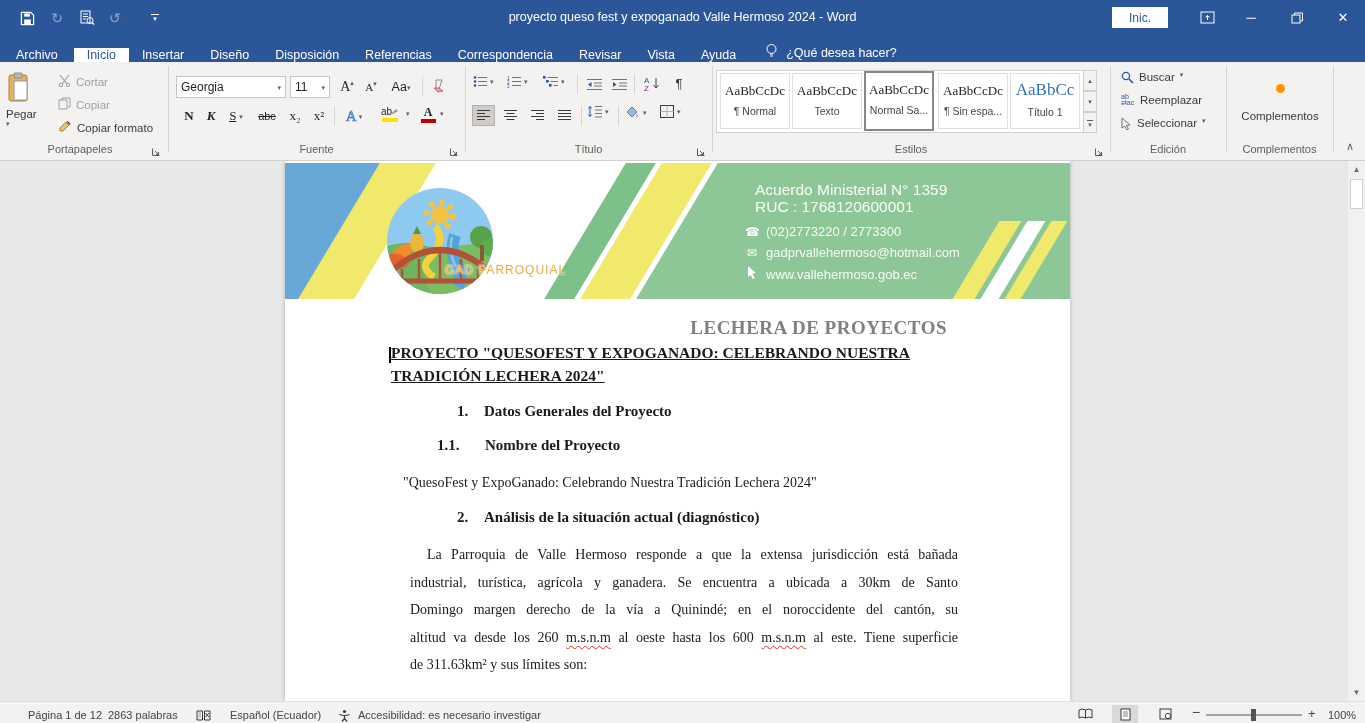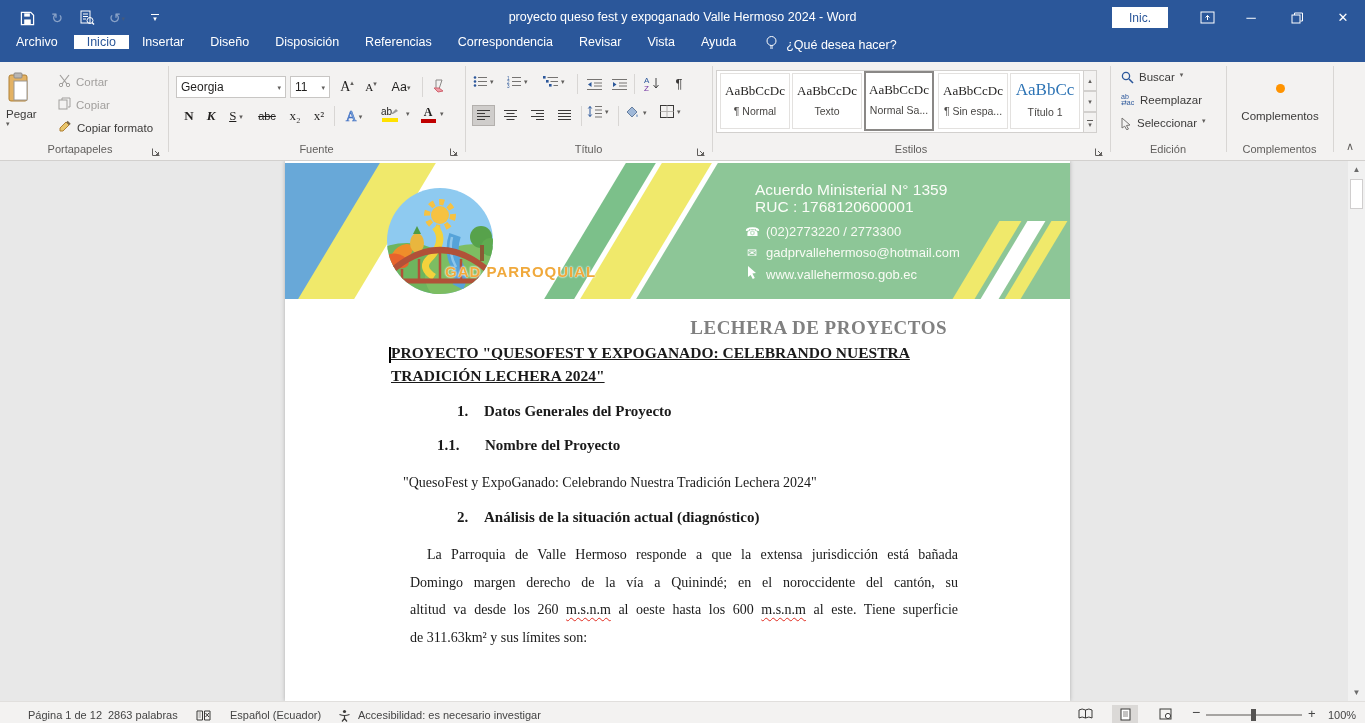--- a/index.html
+++ b/index.html
@@ -13,21 +13,21 @@
   .titlebar{left:0;top:0;width:1365px;height:35px;background:#2b579a;color:#fff;}
   .qatbtn{top:7px;width:22px;height:22px;color:#fff;font-size:14px;}
   .qatbtn.dis{opacity:.45;}
   .apptitle{left:0;top:0;width:100%;height:35px;text-align:center;line-height:35px;
             font-size:12.5px;color:#fff;}
   .signin{background:#fff;color:#2b579a;font-size:12px;border:none;
           width:56px;height:21px;line-height:21px;text-align:center;cursor:default;}
   .winbtn{top:0;width:34px;height:35px;color:#fff;font-size:13px;}
 
   
-  .menubar{left:0;top:35px;width:1365px;height:27px;background:#2b579a;display:flex;align-items:flex-start;}
+  .menubar{left:0;top:35px;width:1365px;height:27px;background:#2b579a;display:flex;align-items:flex-end;}
   .tab{color:#fff;font-size:12.5px;padding:0 13px;display:flex;align-items:center;}
   .tab.first{padding:0 16px;}
   .tab.active{background:#fff;color:#2b579a;}
   .tellme{color:#fff;font-size:12.5px;display:flex;align-items:center;gap:8px;margin-left:16px;}
 
   
   .ribbon{left:0;top:62px;width:1365px;height:99px;background:#f3f2f1;border-bottom:1px solid #d2d0ce;box-sizing:border-box;}
   .gdiv{top:4px;height:86px;width:1px;background:#d8d6d4;}
   .glabel{top:79px;height:16px;font-size:11px;color:#605e5c;text-align:center;line-height:16px;}
   .launch{top:81px;width:12px;height:12px;}
@@ -55,21 +55,21 @@
   .page{left:285px;top:0;width:785px;height:540px;background:#fff;box-shadow:0 0 4px rgba(0,0,0,.25);}
   .serif{font-family:"Liberation Serif",serif;color:#1a1a1a;}
   .hdr{left:0;top:2px;width:785px;height:136px;overflow:hidden;background:#fff;}
   .slant{position:absolute;top:-24px;bottom:-24px;transform:skewX(-31deg);}
   .slant2{position:absolute;top:58px;bottom:-10px;transform:skewX(-31deg);}
   .hdrtxt{color:#fbfdf8;font-size:15.5px;line-height:17px;}
   .hdrsmall{color:#f8fbf4;font-size:13px;}
   .hicon{color:#fff;font-size:12px;width:14px;text-align:center;}
   .logoname{font-family:"Liberation Serif",serif;font-style:italic;font-weight:bold;
             color:#e25449;font-size:27px;letter-spacing:1px;white-space:nowrap;}
-  .logosub{font-size:15px;font-weight:bold;color:#f0a93c;letter-spacing:1px;white-space:nowrap;
+  .logosub{font-size:12px;font-weight:normal;color:#f0a93c;letter-spacing:1px;white-space:nowrap;
            text-shadow:0 0 2px #fff,0 0 2px #fff;}
   .just{text-align:justify;text-align-last:justify;}
   .pline{height:27.5px;line-height:27.5px;font-size:14px;}
   .misspell{text-decoration:underline wavy #e02b20;text-decoration-thickness:1px;text-underline-offset:3px;}
   .caret{width:1.5px;height:16px;background:#000;}
 
   
   .vscroll{left:1348px;top:161px;width:17px;height:540px;background:#f1f1f1;}
   .sarrow{left:0;width:17px;height:17px;color:#6b6b6b;font-size:8px;}
   .sthumb{left:2px;top:18px;width:13px;height:30px;background:#fff;border:1px solid #d0cece;box-sizing:border-box;}
@@ -513,20 +513,21 @@
 
     <div class="abs serif" style="left:118px;top:314px;font-size:14px;white-space:nowrap">"QuesoFest y ExpoGanado: Celebrando Nuestra Tradición Lechera 2024"</div>
 
     <div class="abs serif" style="left:172px;top:348px;font-size:15px;font-weight:bold;display:flex">
       <span style="width:27px">2.</span>
       <span>Análisis de la situación actual (diagnóstico)</span>
     </div>
 
     <div class="abs serif" style="left:125px;top:380px;width:548px">
       <div class="pline just" style="text-indent:17px">La Parroquia de Valle Hermoso responde a que la extensa jurisdicción está bañada</div>
+      <div class="pline just">industrial, turística, agrícola y ganadera. Se encuentra a ubicada a 30km de Santo</div>
       <div class="pline just">Domingo margen derecho de la vía a Quinindé; en el noroccidente del cantón, su</div>
       <div class="pline just">altitud va desde los 260 <span class="misspell">m.s.n.m</span> al oeste hasta los 600 <span class="misspell">m.s.n.m</span> al este. Tiene superficie</div>
       <div class="pline">de 311.63km² y sus límites son:</div>
     </div>
   </div>
 </div>
 
 <div class="abs vscroll">
   <div class="abs i sarrow" style="top:0">▲</div>
   <div class="abs sthumb"></div>

